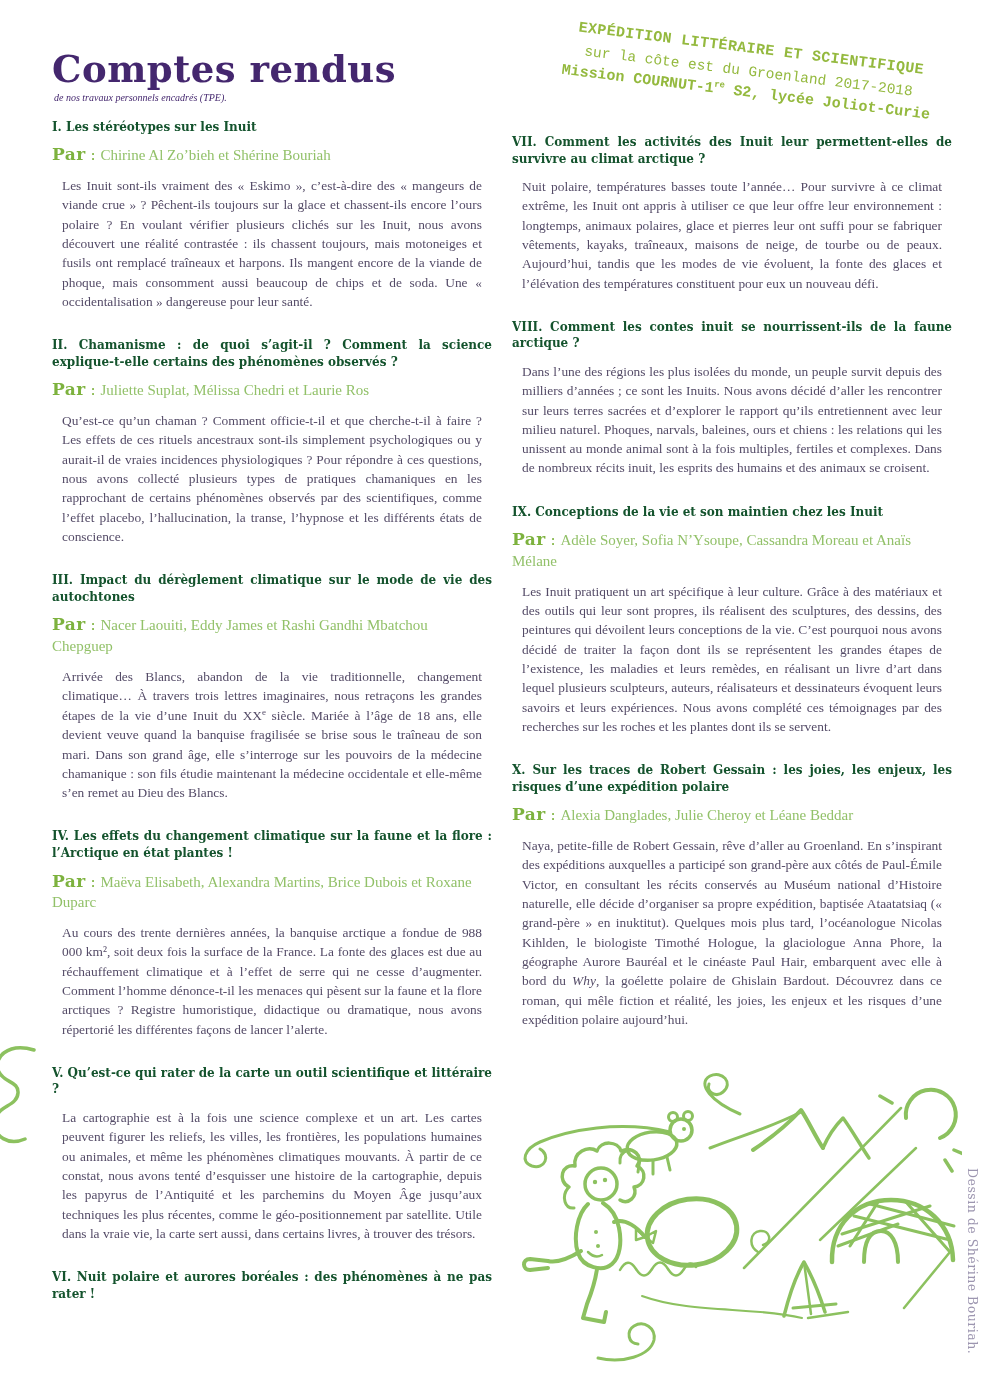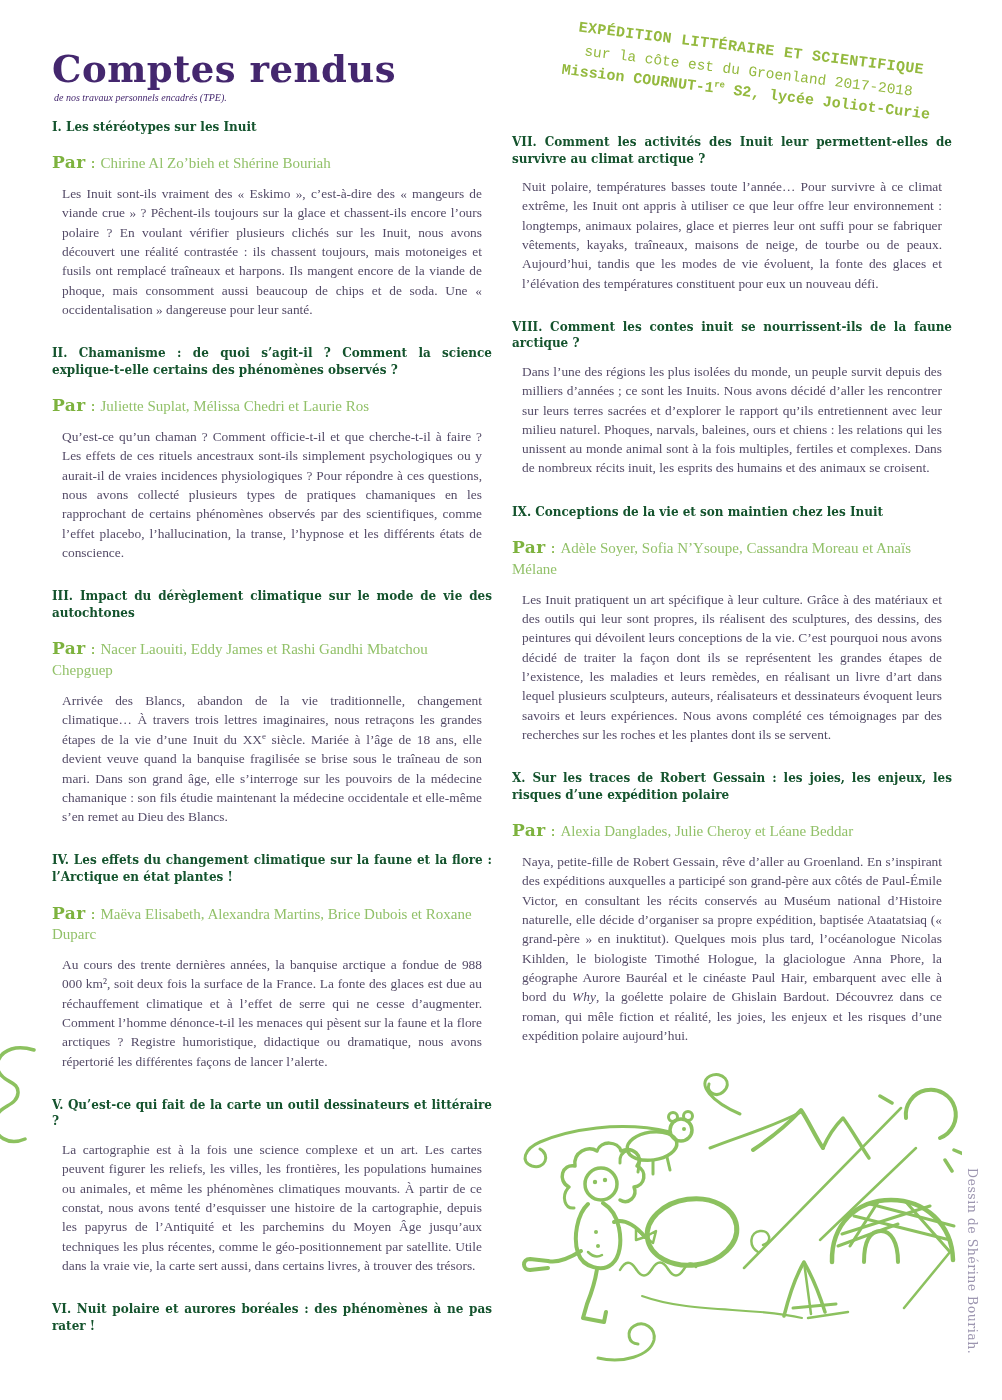--- a/index.html
+++ b/index.html
@@ -31,21 +31,21 @@
   }
   .masthead .sub{
     margin:3px 0 0 2px;font-style:italic;font-size:10px;color:#44276e;
   }
 
   .entry{margin-bottom:26px;}
   .entry h2{
     margin:0 0 4px;font-family:"DejaVu Serif",serif;font-weight:bold;
     font-size:12px;line-height:1.38;color:#14532d;text-align:justify;
   }
-  .byline{margin:16px 0 7px;line-height:1.3;}
+  .byline{margin:8px 0 7px;line-height:1.3;}
   .par{
     font-family:"DejaVu Serif",serif;font-weight:bold;font-size:17px;
     color:#7db23e;letter-spacing:.5px;
   }
   .sep{font-family:"DejaVu Serif",serif;font-size:15px;color:#7db23e;}
   .names{font-size:15px;color:#92c169;}
   .body{
     margin:10px;font-size:13.4px;line-height:1.44;text-align:justify;color:#544b67;
   }
   .body i{font-style:italic;}
@@ -98,21 +98,21 @@
         <p class="body">Arrivée des Blancs, abandon de la vie traditionnelle, changement climatique… À travers trois lettres imaginaires, nous retraçons les grandes étapes de la vie d’une Inuit du XX<sup>e</sup> siècle. Mariée à l’âge de 18 ans, elle devient veuve quand la banquise fragilisée se brise sous le traîneau de son mari. Dans son grand âge, elle s’interroge sur les pouvoirs de la médecine chamanique : son fils étudie maintenant la médecine occidentale et elle-même s’en remet au Dieu des Blancs.</p>
       </section>
 
       <section class="entry">
         <h2>IV. Les effets du changement climatique sur la faune et la flore : l’Arctique en état plantes !</h2>
         <p class="byline"><span class="par">Par</span><span class="sep"> : </span><span class="names">Maëva Elisabeth, Alexandra Martins, Brice Dubois et Roxane Duparc</span></p>
         <p class="body">Au cours des trente dernières années, la banquise arctique a fondue de 988 000 km², soit deux fois la surface de la France. La fonte des glaces est due au réchauffement climatique et à l’effet de serre qui ne cesse d’augmenter. Comment l’homme dénonce-t-il les menaces qui pèsent sur la faune et la flore arctiques ? Registre humoristique, didactique ou dramatique, nous avons répertorié les différentes façons de lancer l’alerte.</p>
       </section>
 
       <section class="entry">
-        <h2>V. Qu’est-ce qui fait de la carte un outil dessinateurs et littéraire ?</h2>
+        <h2>V. Qu’est-ce qui rater de la carte un outil scientifique et littéraire ?</h2>
         <p class="body">La cartographie est à la fois une science complexe et un art. Les cartes peuvent figurer les reliefs, les villes, les frontières, les populations humaines ou animales, et même les phénomènes climatiques mouvants. À partir de ce constat, nous avons tenté d’esquisser une histoire de la cartographie, depuis les papyrus de l’Antiquité et les parchemins du Moyen Âge jusqu’aux techniques les plus récentes, comme le géo-positionnement par satellite. Utile dans la vraie vie, la carte sert aussi, dans certains livres, à trouver des trésors.</p>
       </section>
 
       <section class="entry">
         <h2>VI. Nuit polaire et aurores boréales : des phénomènes à ne pas rater !</h2>
 
       </section>
     </div>
 
     <div class="col right">

